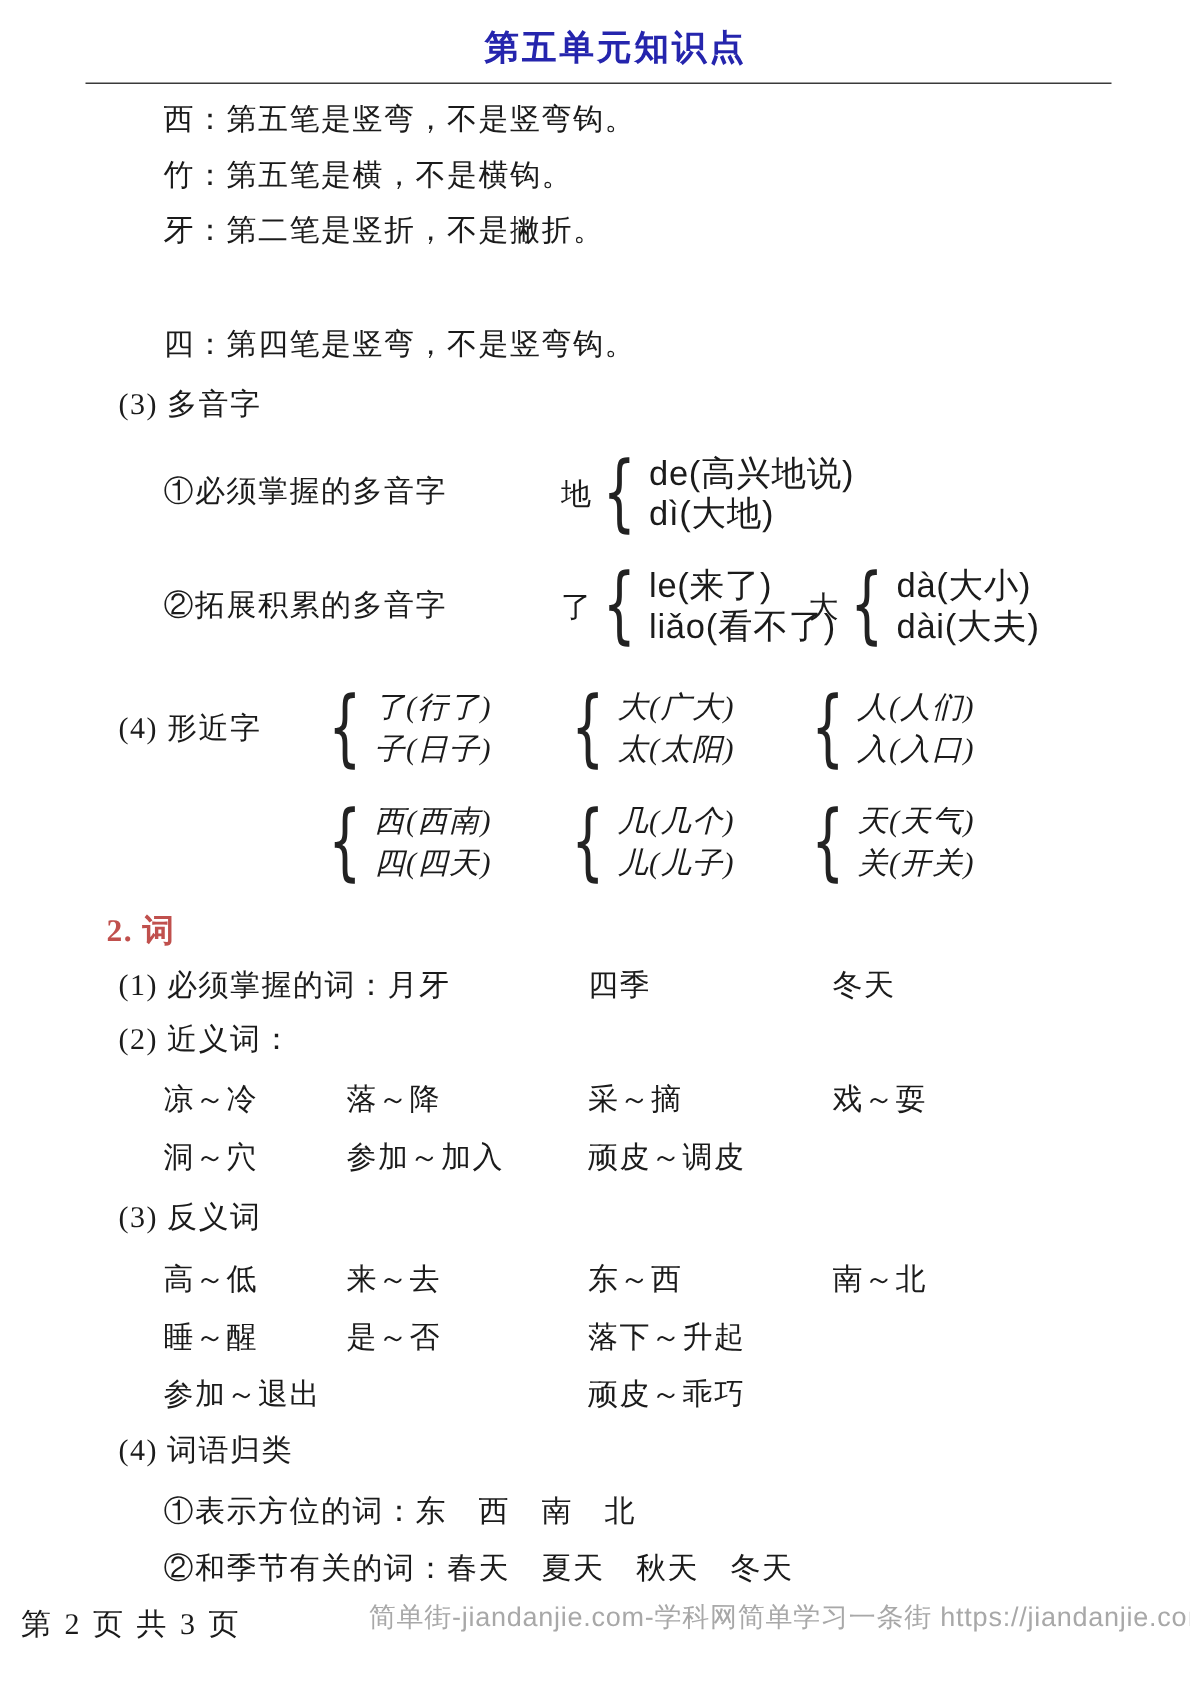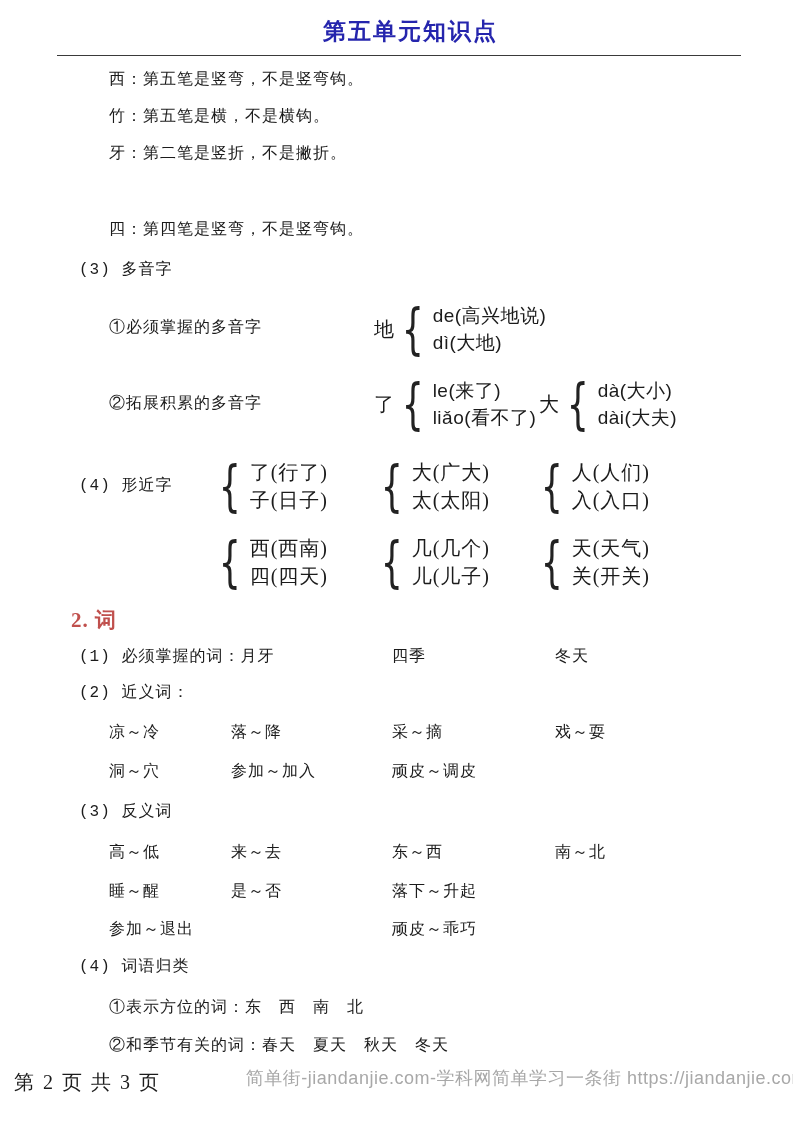--- a/index.html
+++ b/index.html
@@ -22,41 +22,41 @@
     top:16px;left:0;width:100%;
     text-align:center;
     font-size:23px;font-weight:bold;
     color:var(--title-blue);
     letter-spacing:2px;
   }
   .title-rule{
     position:absolute;top:55px;left:57px;width:684px;height:0;
     border-top:1.6px solid #3a3a3a;
   }
-  .cjk{font-size:16px;line-height:24px;letter-spacing:1px;font-family:Liberation Mono, monospace;}
+  .cjk{font-size:20px;line-height:24px;letter-spacing:1px;}
   .red-heading{font-size:21px;font-weight:bold;color:var(--heading-red);letter-spacing:1px;}
   
   .bgroup{position:absolute;display:flex;align-items:center;}
   .bchar{font-size:20px;margin-right:1px;}
   .brace{
     font-family:"DejaVu Sans",sans-serif;
     font-size:56px;font-weight:400;line-height:1;
     transform:scaleX(0.62);
     transform-origin:center;
     color:#222;
   }
   .brace::before{content:"{";}
   .blines{display:flex;flex-direction:column;margin-left:2px;}
   .blines .py{
     font-family:"Liberation Sans","DejaVu Sans",sans-serif;
-    font-size:19px;line-height:27px;letter-spacing:0.5px;
+    font-size:23px;line-height:27px;letter-spacing:0.5px;
   }
   .blines .kai{
     font-family:"Liberation Serif","DejaVu Serif",serif;
-    font-size:20px;line-height:28px;letter-spacing:1px;
+    font-size:20px;line-height:28px;letter-spacing:1px;font-style:italic;
   }
   .footer-watermark{
     top:1066px;left:0;width:100%;
     text-align:right;
     font-family:"Liberation Sans","DejaVu Sans",sans-serif;
     font-size:18px;
     color:var(--watermark-gray);
     letter-spacing:0.5px;
   }
   .footer-page{

